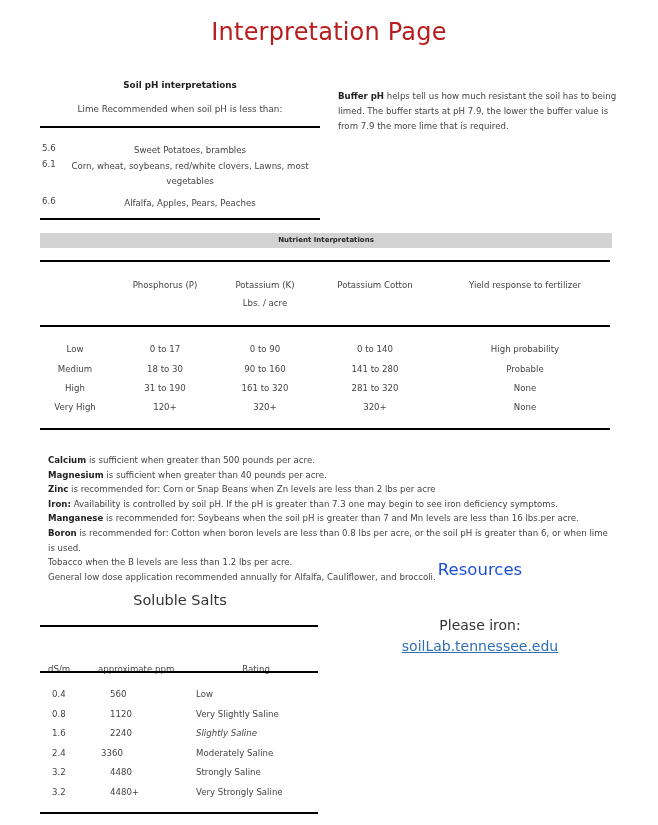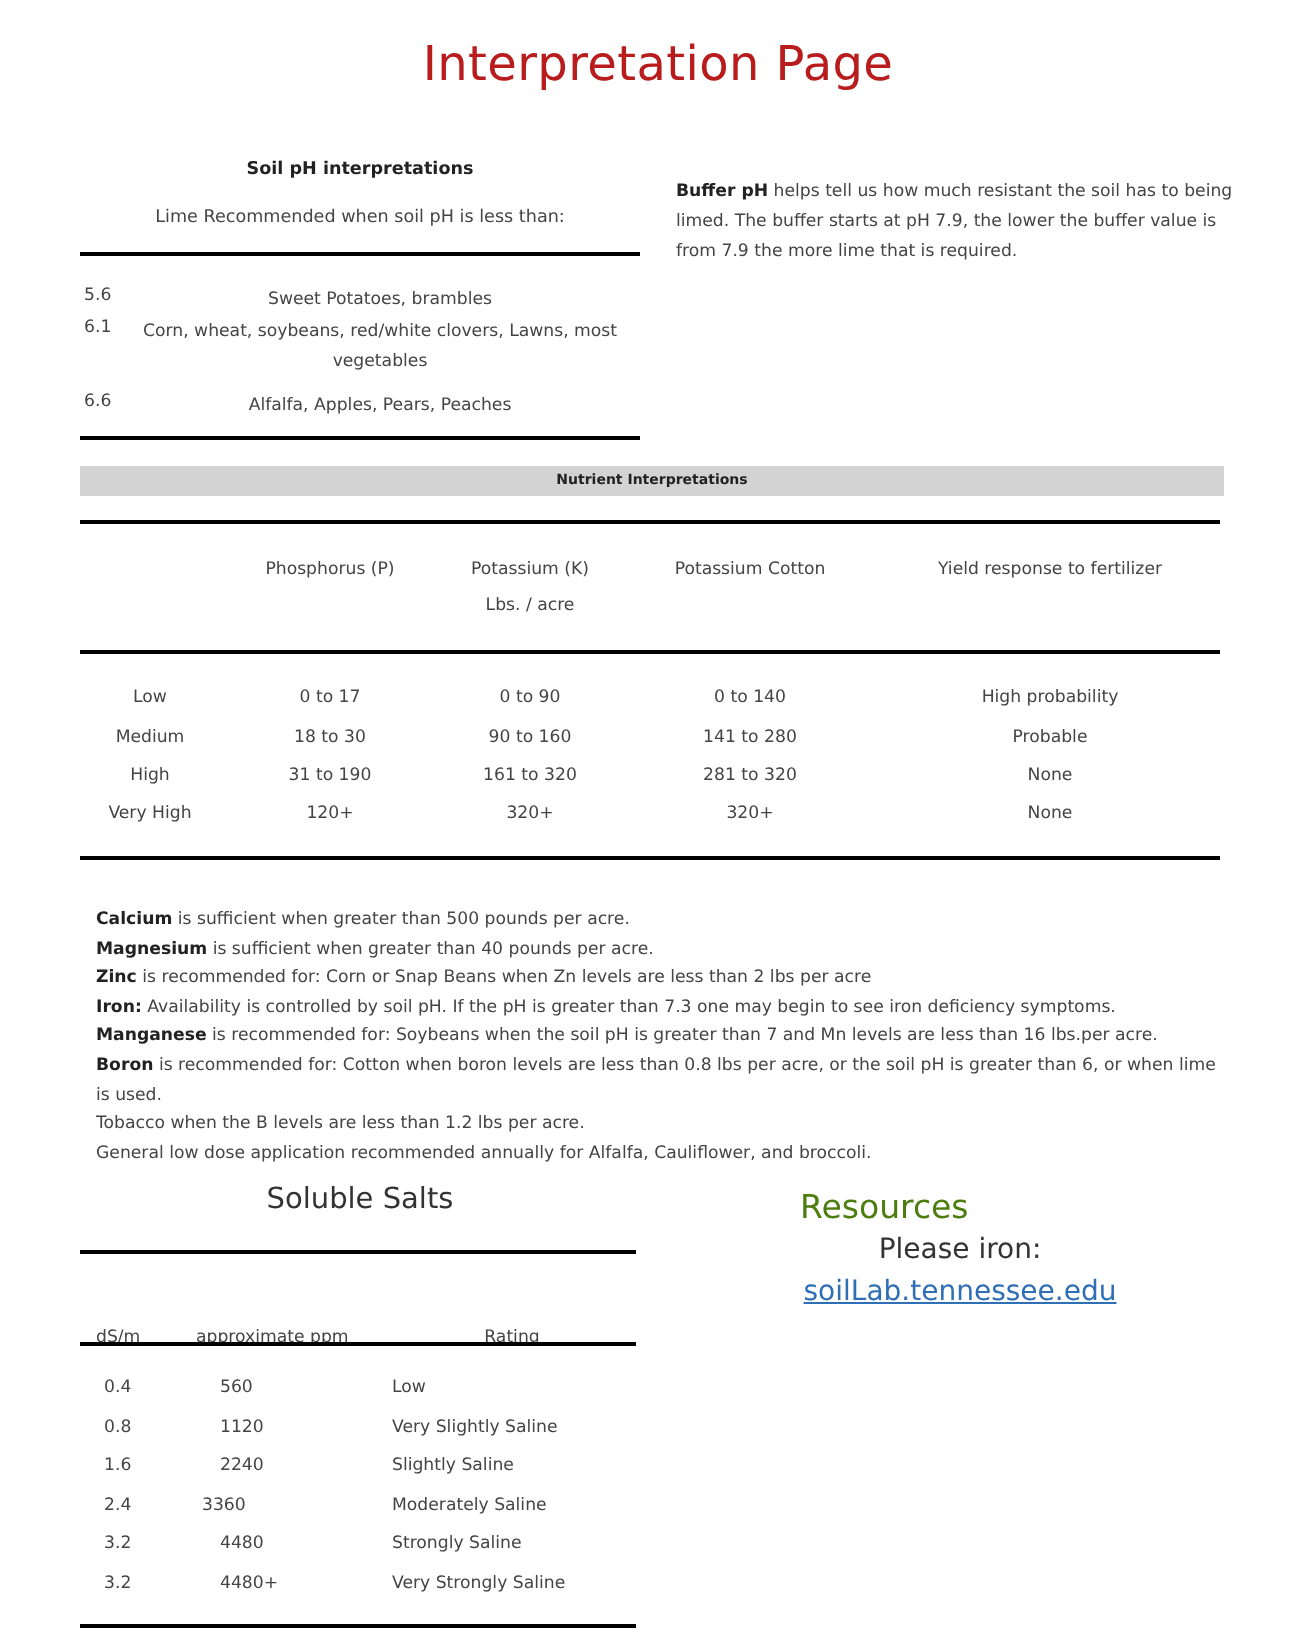--- a/index.html
+++ b/index.html
@@ -33,21 +33,21 @@
   .nrow span { position: absolute; text-align: center; top: 0; }
 
   .notes { left: 48px; width: 560px; top: 453px; font-size: 8.6px; line-height: 14.6px; color: #444; }
   .notes div b { color: #222; }
 
   .salts-title { left: 40px; width: 280px; top: 592px; text-align: center; font-size: 14.5px; color: #333; }
   .sh { position: absolute; top: 664px; font-size: 8.6px; color: #444; }
   .srow { position: absolute; left: 40px; width: 280px; font-size: 8.6px; color: #444; }
   .srow span { position: absolute; top: 0; }
 
-  .res-title { left: 400px; width: 160px; top: 594px; text-align: left; font-size: 16.5px; color: #4d7c0f; }
+  .res-title { left: 400px; width: 160px; top: 560px; text-align: center; font-size: 16.5px; color: #1d4ed8; }
   .res-visit { left: 400px; width: 160px; top: 617px; text-align: center; font-size: 14px; color: #333; }
   .res-link { left: 390px; width: 180px; top: 638px; text-align: center; font-size: 14px; color: #2f6fb5; text-decoration: underline; cursor: pointer; }
 </style>
 </head>
 <body>
 
 <div class="abs title">Interpretation Page</div>
 
 <div class="abs ph-title">Soil pH interpretations</div>
 <div class="abs ph-sub">Lime Recommended when soil pH is less than:</div>
@@ -135,21 +135,21 @@
   <span style="left:156px;width:120px;">Low</span>
 </div>
 <div class="srow" style="top:709px;">
   <span style="left:12px;">0.8</span>
   <span style="left:70px;width:50px;">1120</span>
   <span style="left:156px;width:120px;">Very Slightly Saline</span>
 </div>
 <div class="srow" style="top:728px;">
   <span style="left:12px;">1.6</span>
   <span style="left:70px;width:50px;">2240</span>
-  <span style="left:156px;width:120px;">Slightly Saline</span>
+  <span style="left:156px;width:120px;font-style:italic;">Slightly Saline</span>
 </div>
 <div class="srow" style="top:748px;">
   <span style="left:12px;">2.4</span>
   <span style="left:61px;width:50px;">3360</span>
   <span style="left:156px;width:120px;">Moderately Saline</span>
 </div>
 <div class="srow" style="top:767px;">
   <span style="left:12px;">3.2</span>
   <span style="left:70px;width:50px;">4480</span>
   <span style="left:156px;width:120px;">Strongly Saline</span>

